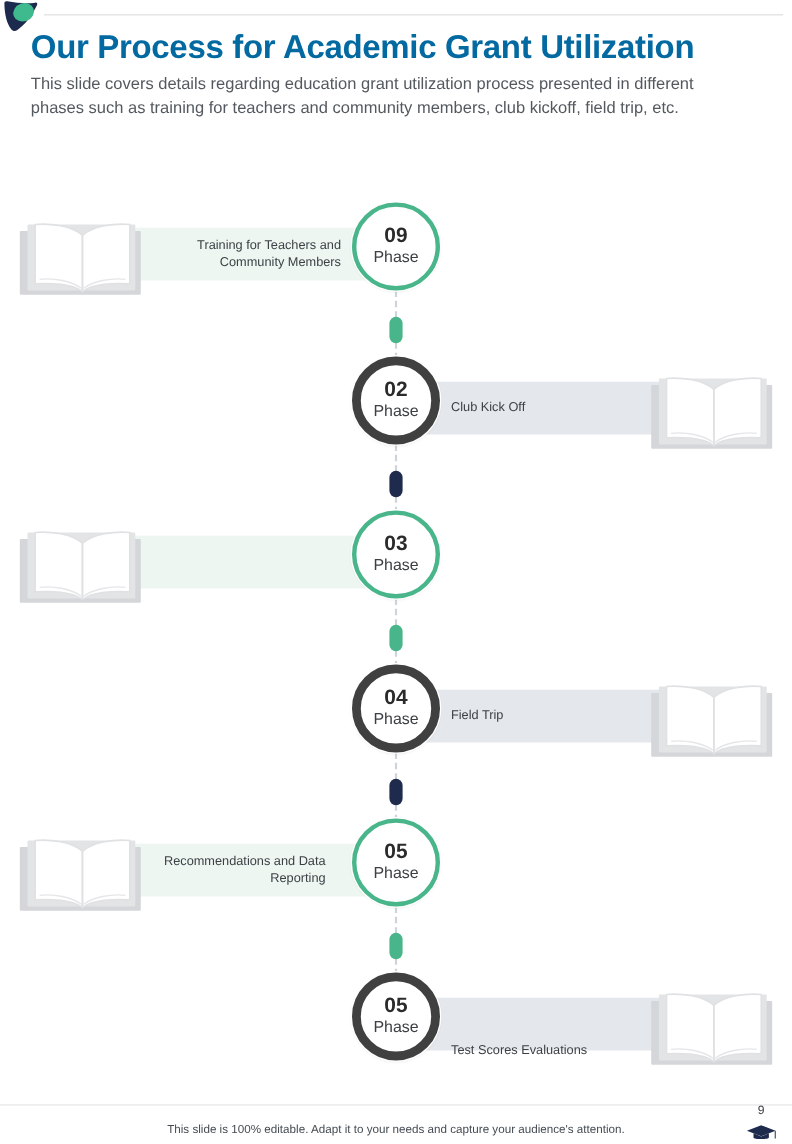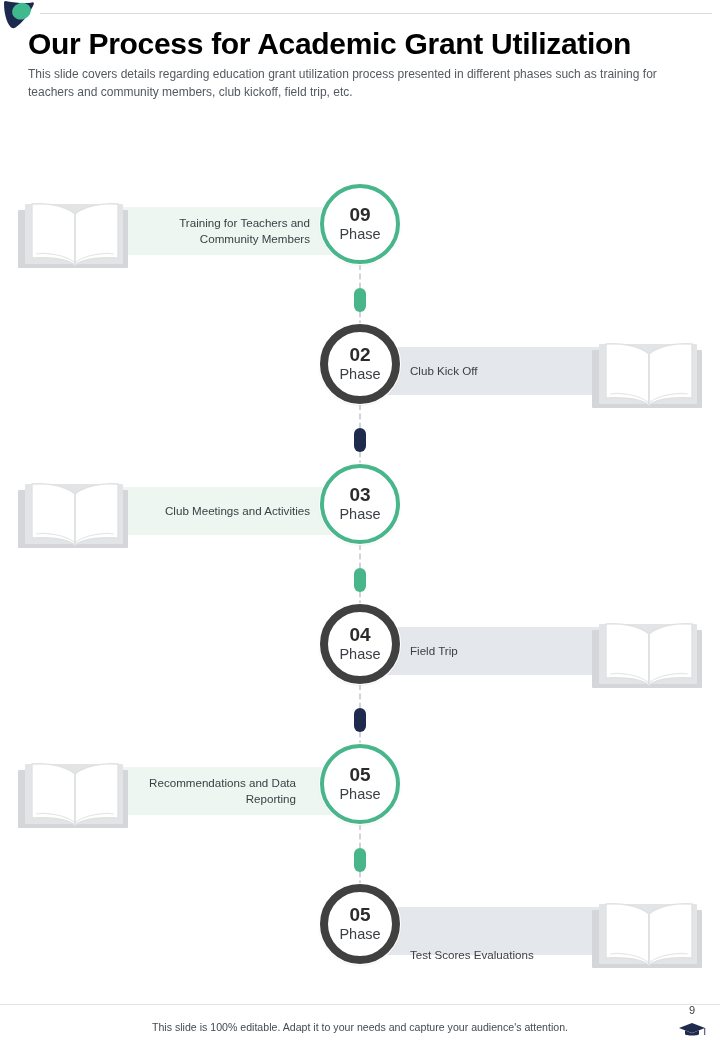--- a/index.html
+++ b/index.html
@@ -14,26 +14,26 @@
   
   .top-rule {
     position:absolute; left:40px; top:13px; width:672px; height:1px;
     background:#dcdcdc;
   }
   .logo {
     position:absolute; left:2px; top:0px; width:34px; height:30px;
   }
   .title-block { position:absolute; left:28px; top:28px; width:670px; }
   .slide-title {
-    font-size:30px; font-weight:bold; color:#000000;
+    font-size:30px; font-weight:bold; color:#0369a1;
     letter-spacing:-0.3px; line-height:1.08; white-space:nowrap;
   }
   .slide-subtitle {
     margin-top:6px; width:640px;
-    font-size:12px; color:#54595f; line-height:1.45;
+    font-size:15px; color:#54595f; line-height:1.45;
   }
 
   
   .timeline { position:absolute; left:0; top:160px; width:652px; }
   .row { position:relative; height:140px; }
 
   .bar {
     position:absolute; top:47px; height:48px;
   }
   .bar.green { background:#edf6f1; }
@@ -148,21 +148,20 @@
   </svg></div>
         <div class="node navy">
           <div class="node-num">02</div>
           <div class="node-word">Phase</div>
         </div>
       </div>
       <div class="row">
         <div class="conn" style="top: 104px; height: 72px;"></div>
         <div class="pill green" style="top: 128px;"></div>
         <div class="bar green" style="left: 60px; width: 300px;"></div>
-        <div class="bar-label right" style="left: 130px; width: 180px;">Club Meetings and Activities</div>
         <div class="book" style="left: 16px;"><svg viewBox="0 0 118 76">
     <rect x="2" y="12" width="110" height="58" rx="1" fill="#d4d6d9"></rect>
     <rect x="9" y="6" width="98" height="60" rx="1" fill="#e2e4e6"></rect>
     <path d="M59 16 C49 7 30 5 16 6 L16 60 C30 59 50 60 59 67 Z" fill="#ffffff" stroke="#dfe1e3" stroke-width="1.4"></path>
     <path d="M59 16 C69 7 88 5 102 6 L102 60 C88 59 68 60 59 67 Z" fill="#ffffff" stroke="#dfe1e3" stroke-width="1.4"></path>
     <path d="M59 16 L59 67" stroke="#dfe1e3" stroke-width="1.4" fill="none"></path>
     <path d="M20 56 C33 54 50 58 58 64" stroke="#e4e6e8" stroke-width="1.2" fill="none"></path>
     <path d="M98 56 C85 54 68 58 60 64" stroke="#e4e6e8" stroke-width="1.2" fill="none"></path>
   </svg></div>
         <div class="node green">

